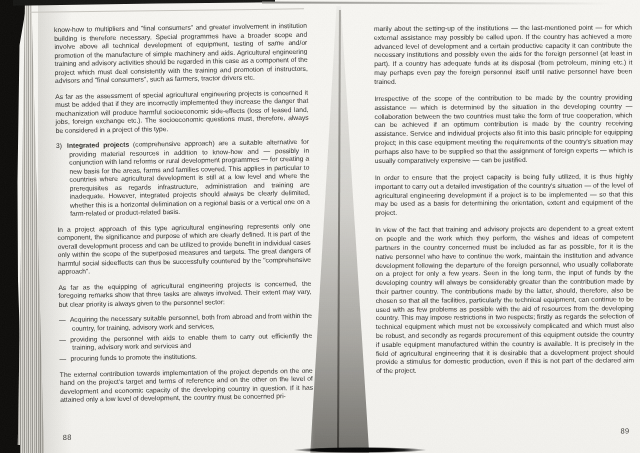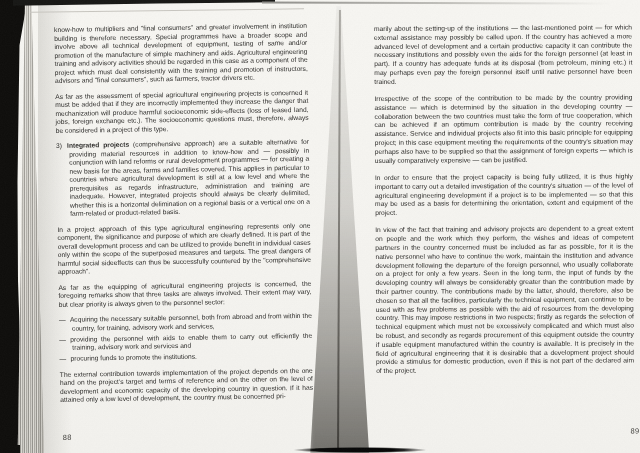--- a/index.html
+++ b/index.html
@@ -107,21 +107,21 @@
   .hang { padding-left: 13px; text-indent: -13px; }
   .marker, .dash { display: inline-block; width: 11px; text-indent: 0; }
   .bullets p { margin-bottom: 2.5px; }
   .bullets { margin-bottom: 7px; }
   .bold-lead { font-weight: bold; }
   .pagenum {
     position: absolute;
     font-size: 7.5px; color: #3c3b38; letter-spacing: .3px;
   }
   .page-left .pagenum { left: 2px; top: 408px; }
-  .page-right .pagenum { left: 244px; top: 404px; margin-left: 10px; }
+  .page-right .pagenum { left: 244px; top: 404px; }
 
   
   .grain {
     position: absolute; left: 0; top: 0;
     pointer-events: none; opacity: .55;
   }
 </style>
 </head>
 <body>
 

